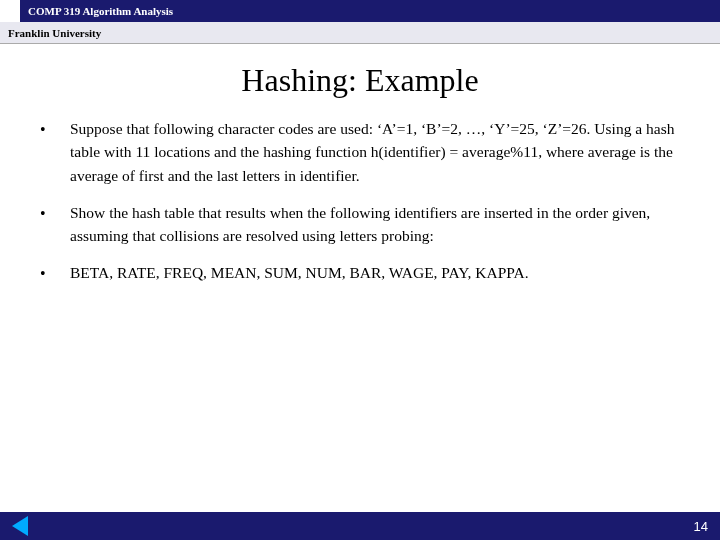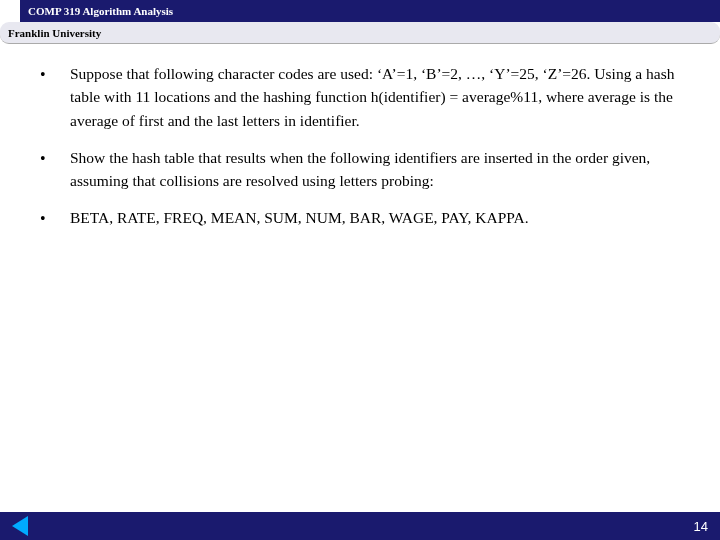--- a/index.html
+++ b/index.html
@@ -32,21 +32,20 @@
     #sub-header {
       background: #e8e8f0;
       border-bottom: 1px solid #aaa;
       font-size: 11px;
       font-weight: bold;
       padding: 0 8px;
       height: 22px;
       display: flex;
       align-items: center;
       color: #000;
-      border-radius: 9px;
     }
 
     #slide-content {
       padding: 18px 40px 30px 40px;
       height: calc(540px - 44px - 28px);
     }
 
     #slide-title {
       text-align: center;
       font-size: 32px;
@@ -114,20 +113,21 @@
 <div id="header-bar">
   <span>COMP 319 Algorithm Analysis</span>
 </div>
 
 <div id="sub-header">
   <span>Franklin University</span>
 </div>
 
 <div id="slide-content">
 
+  <div id="slide-title">Hashing: Example</div>
 
   <ul id="bullet-list">
   <li>
         <span class="bullet-dot">•</span>
         <span class="bullet-text">Suppose that following character codes are used: ‘A’=1, ‘B’=2, …, ‘Y’=25, ‘Z’=26. Using a hash table with 11 locations and the hashing function h(identifier) = average%11, where average is  the average of  first and the last letters in identifier.</span>
       </li>
       <li>
         <span class="bullet-dot">•</span>
         <span class="bullet-text"> Show the hash table that results when the following identifiers are inserted in the order given, assuming that collisions are resolved using letters probing:</span>
       </li>

